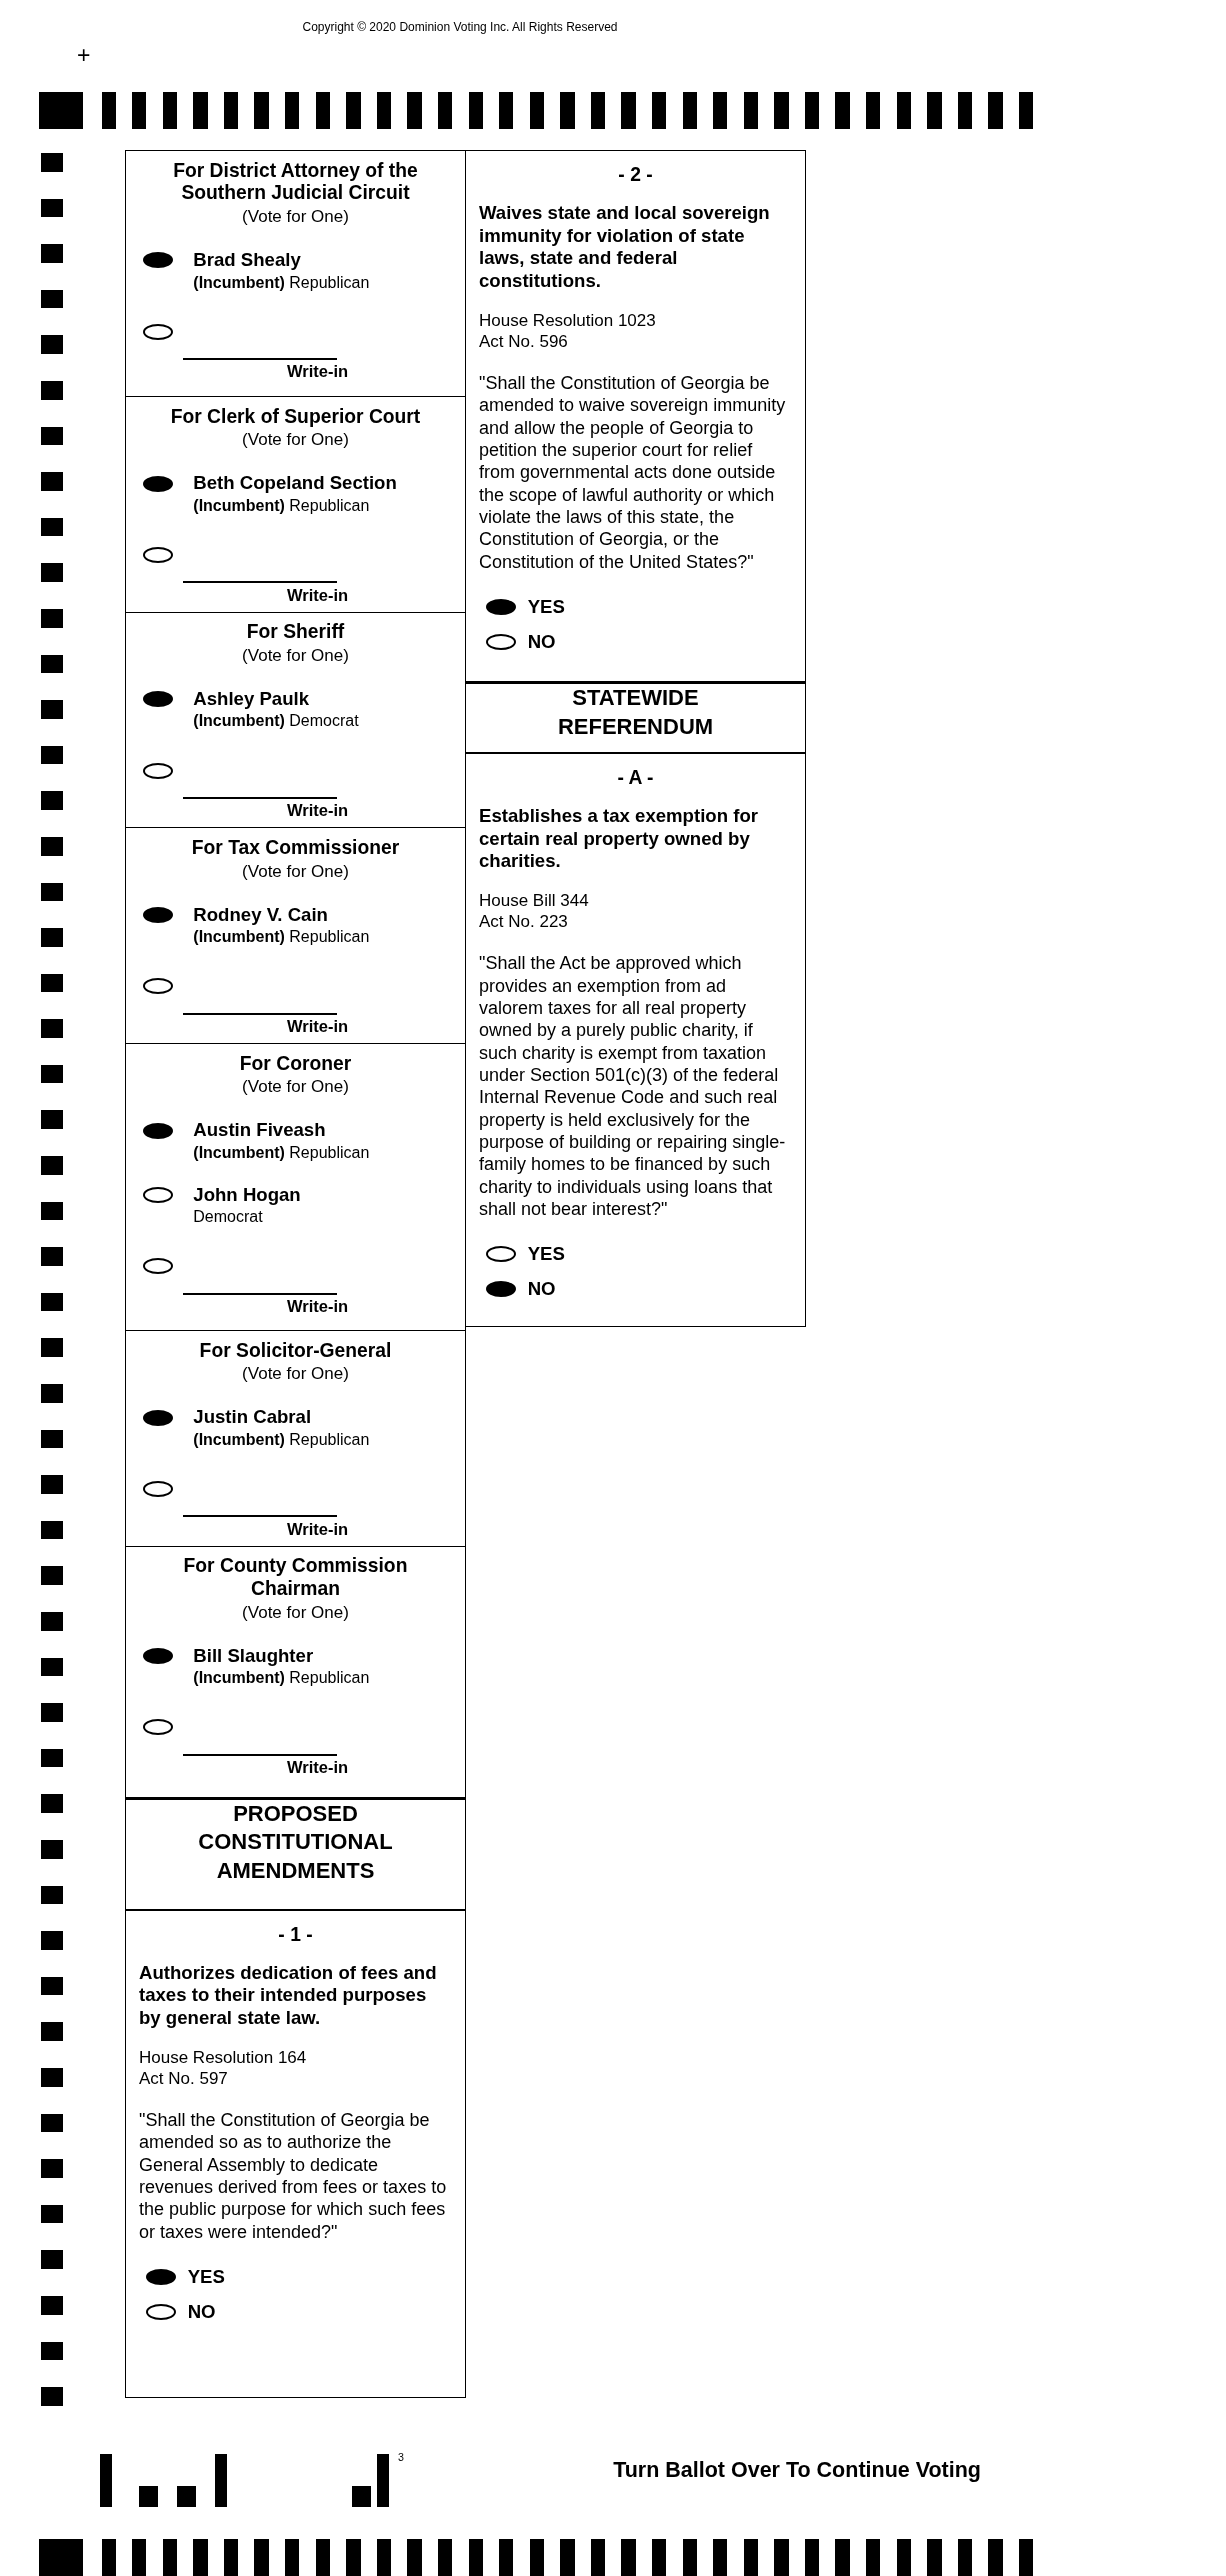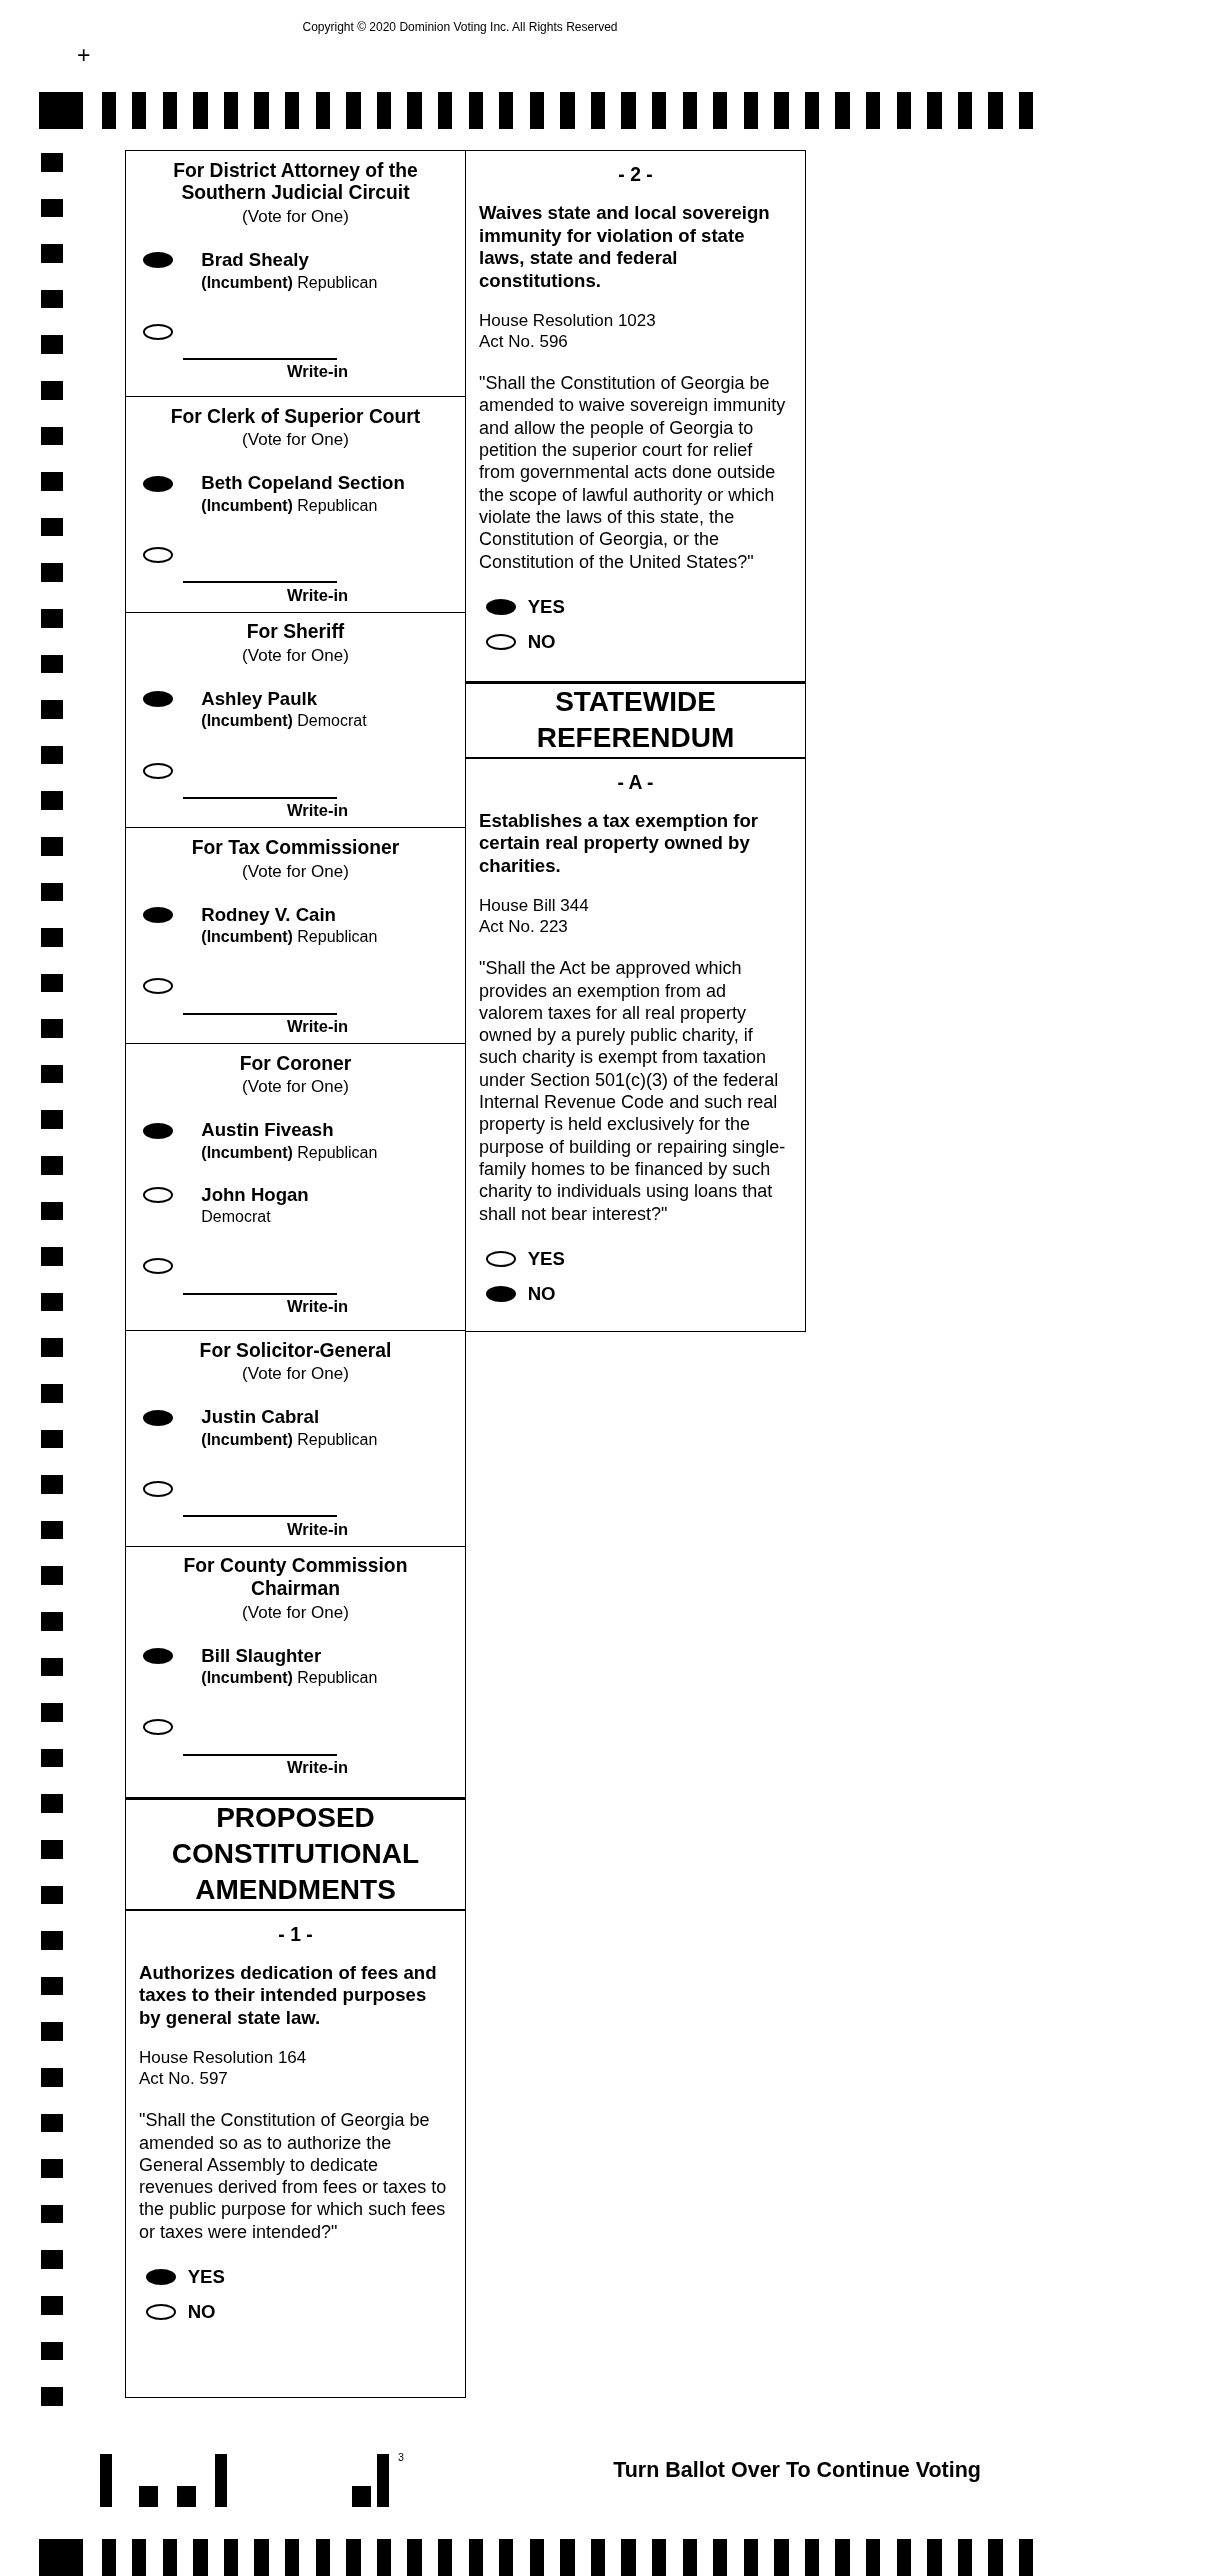--- a/index.html
+++ b/index.html
@@ -38,34 +38,34 @@
   .col-left { left: 125px; }
   .col-right { left: 465px; }
 
   .box { box-sizing: border-box; border: 1.4px solid #000; border-top: none; background: #fff; }
   .col .box:first-child { border-top: 1.4px solid #000; }
 
   
   .contest { padding: 8.6px 13px 5.7px 13px; }
   .c-title { margin: 0; text-align: center; font-size: 19.3px; font-weight: bold; line-height: 1.18; white-space: pre-line; }
   .c-sub { text-align: center; font-size: 17px; margin-top: 2.1px; }
-  .cand { display: flex; align-items: flex-start; gap: 28px; margin: 23px 0 0 4.3px; }
+  .cand { display: flex; align-items: flex-start; gap: 20px; margin: 23px 0 0 4.3px; }
   .oval { display: inline-block; box-sizing: border-box; width: 30px; height: 16px; border: 2.1px solid #000; border-radius: 50% / 50%; background: #fff; flex: none; margin-top: 2.1px; }
   .oval.filled { background: #000; }
   .cand-text { display: flex; flex-direction: column; }
   .cand-name { font-size: 18.6px; font-weight: bold; line-height: 1.1; }
   .cand-party { font-size: 16px; margin-top: 2.9px; }
   .cand-party b { font-weight: bold; }
   .writein-row { margin-top: 30px; }
   .wline { border-top: 2.1px solid #000; width: 154px; margin: 18.6px 0 0 44px; }
   .wlabel { font-size: 16.5px; font-weight: bold; margin: 2.1px 0 1.4px 44px; text-align: center; }
 
   
-  .section-header { display: flex; align-items: center; justify-content: center; text-align: center;
-    font-size: 28px; font-weight: bold; line-height: 1.3; white-space: pre-line;
+  .section-header { display: flex; justify-content: center; text-align: center;
+    font-size: 22px; font-weight: bold; line-height: 1.3; white-space: pre-line;
     border-top: 2.1px solid #000 !important; border-bottom: 2.1px solid #000; }
 
   
   .measure { padding: 8.6px 13px 7.2px 13px; }
   .m-num { text-align: center; font-size: 19.3px; font-weight: bold; margin-top: 4.3px; }
   .m-summary { font-size: 18.6px; font-weight: bold; line-height: 1.22; margin-top: 16px; }
   .m-ref { font-size: 17px; line-height: 1.25; margin-top: 17px; }
   .m-question { font-size: 18px; line-height: 1.24; margin-top: 20px; }
   .choice { display: flex; align-items: center; gap: 11.5px; margin: 23px 0 0 7.2px; }
   .choice + .choice { margin-top: 13px; }

